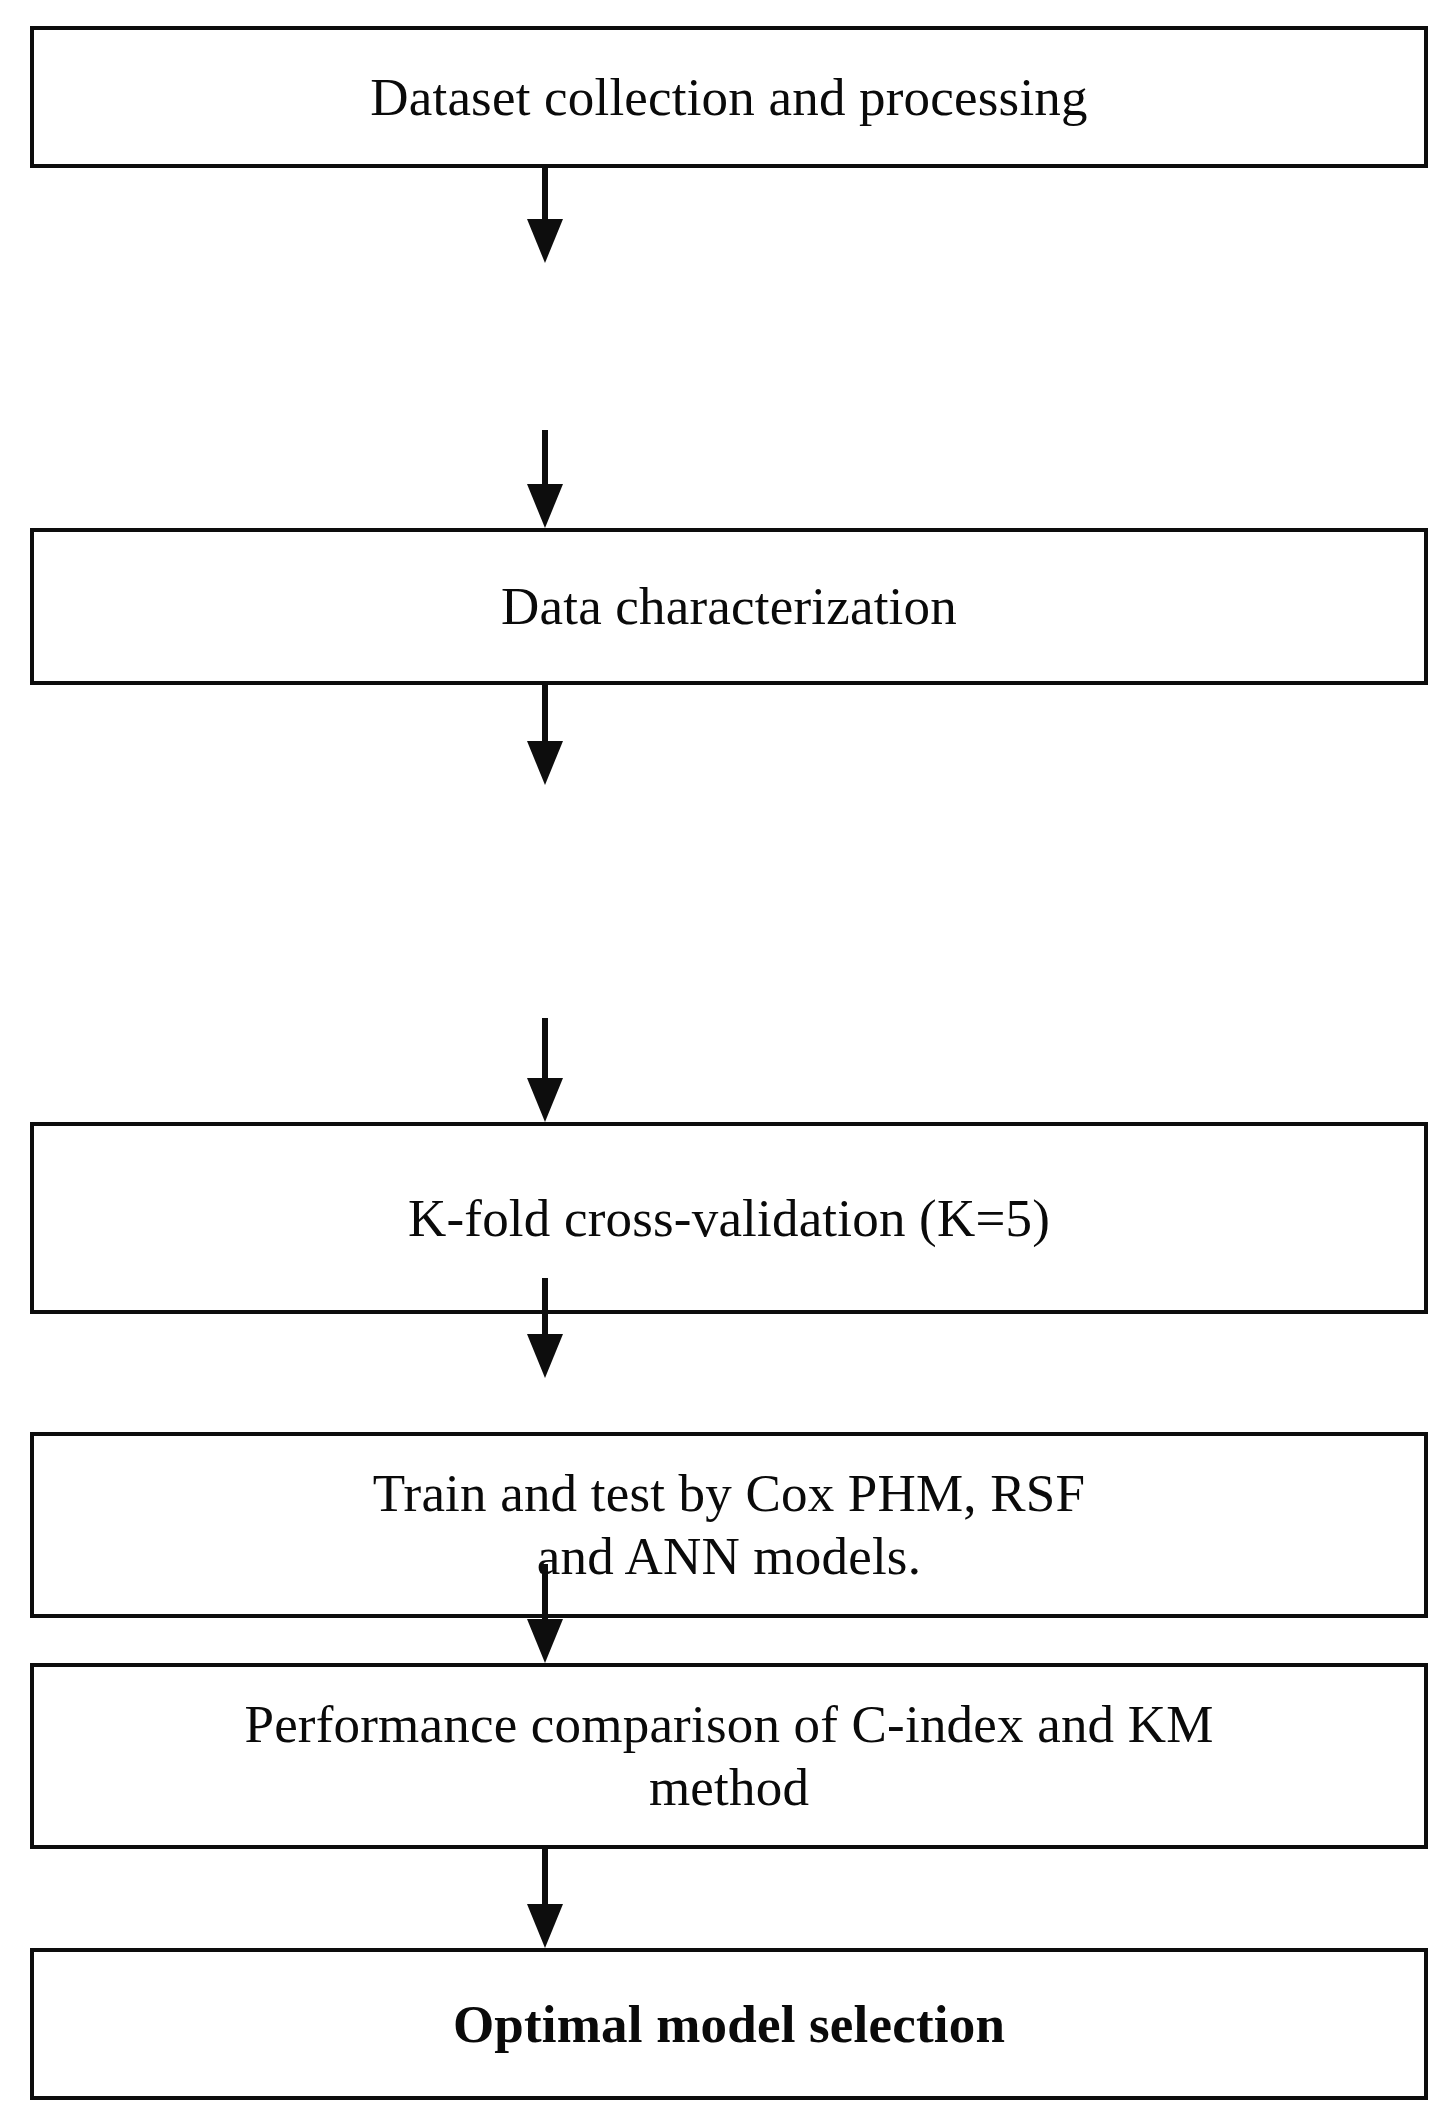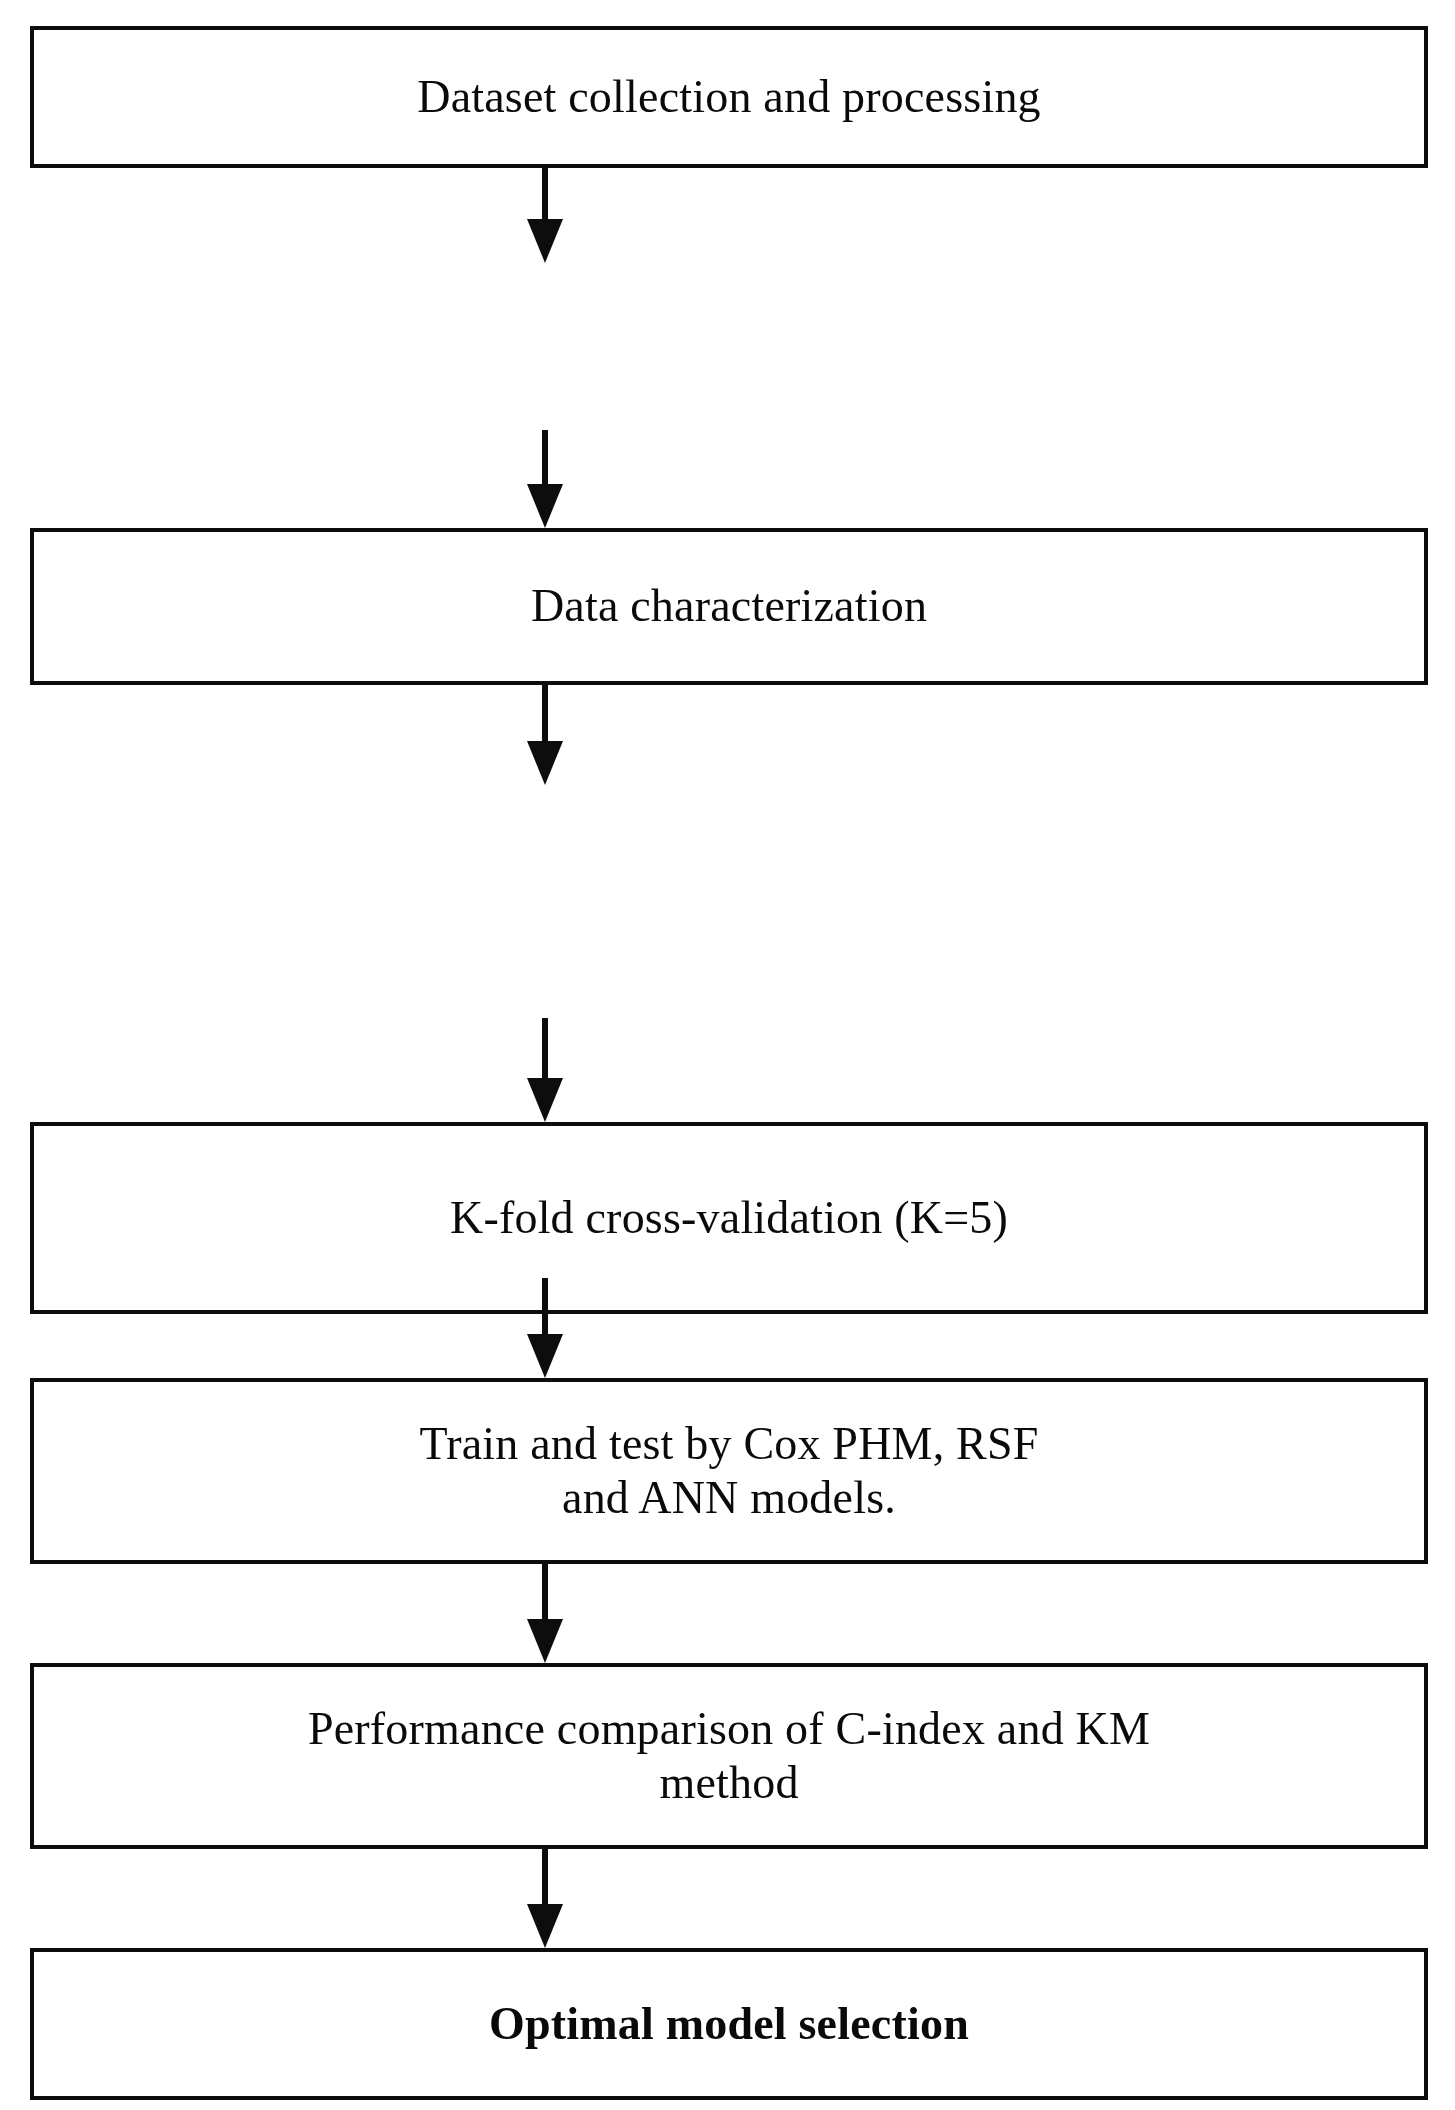--- a/index.html
+++ b/index.html
@@ -26,21 +26,21 @@
     border: 4px solid #0d0d0d;
     background: #ffffff;
     display: flex;
     align-items: center;
     justify-content: center;
     text-align: center;
   }
   .flow-box-label {
     display: block;
     font-family: "Liberation Serif", "DejaVu Serif", serif;
-    font-size: 46px;
+    font-size: 53px;
     line-height: 1.18;
     color: #0a0a0a;
     letter-spacing: 0.2px;
     padding: 0 24px;
     white-space: pre-line;
   }
   .connector {
     position: absolute;
     width: 0;
     height: 0;
@@ -94,21 +94,21 @@
   </div>
 
   <div class="flow-box" style="top:1122px; height:192px;">
     <span class="flow-box-label">K-fold cross-validation (K=5)</span>
   </div>
   <div class="connector" style="left:545px; top:1278px;">
     <div class="shaft" style="height:60px;"></div>
     <div class="head" style="top:56px;"></div>
   </div>
 
-  <div class="flow-box" style="top:1378px; height:186px;">
+  <div class="flow-box" style="top:1432px; height:186px;">
     <span class="flow-box-label" id="node6-label">Train and test by Cox PHM, RSF
 and ANN models.</span>
   </div>
   <div class="connector" style="left:545px; top:1564px;">
     <div class="shaft" style="height:59px;"></div>
     <div class="head" style="top:55px;"></div>
   </div>
 
   <div class="flow-box" style="top:1663px; height:186px;">
     <span class="flow-box-label" id="node7-label">Performance comparison of C-index and KM

